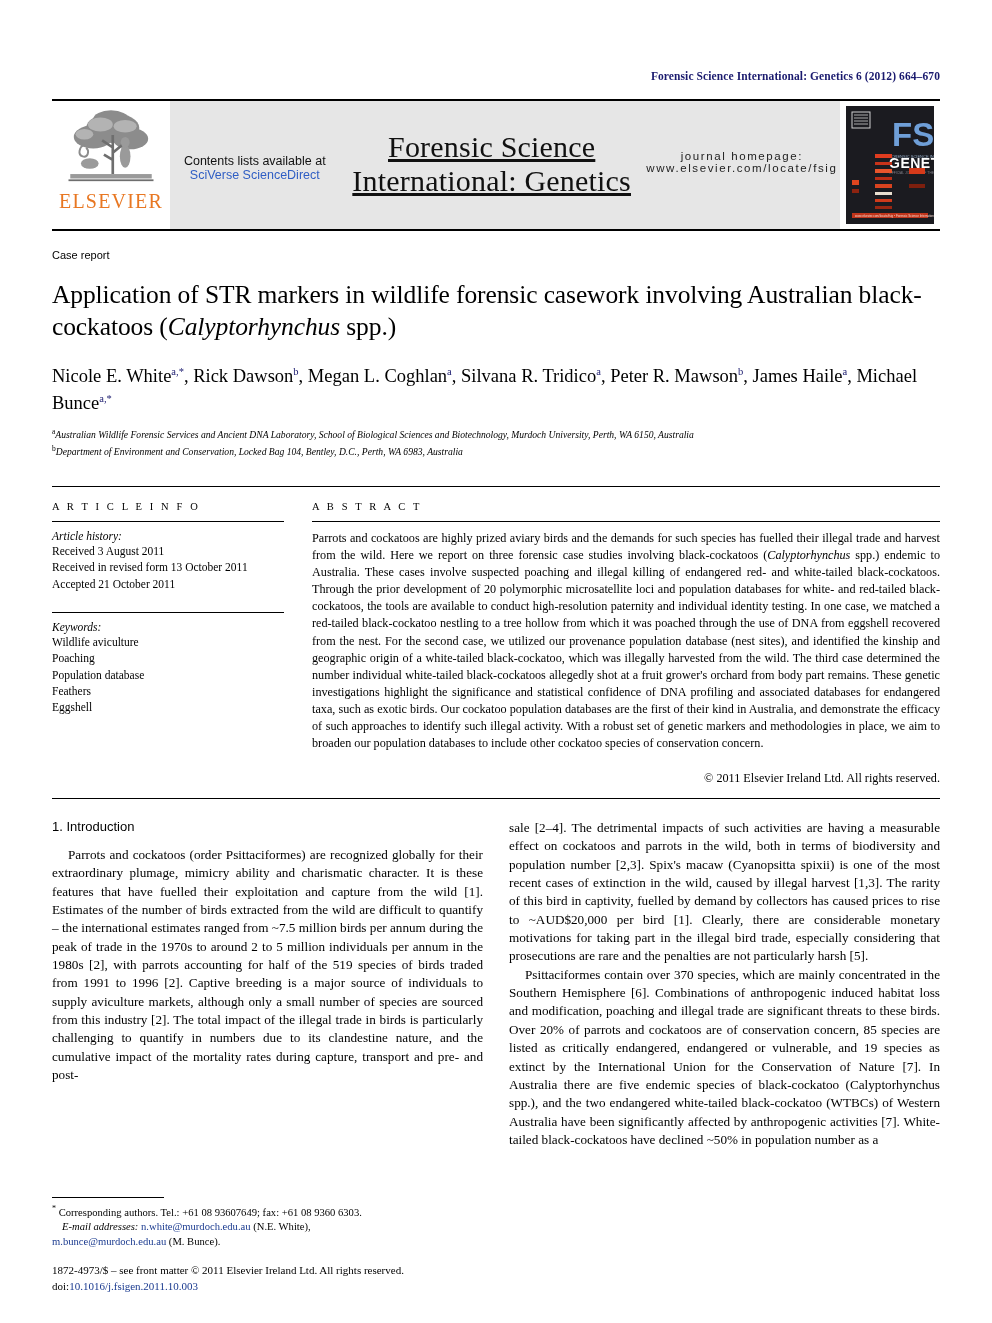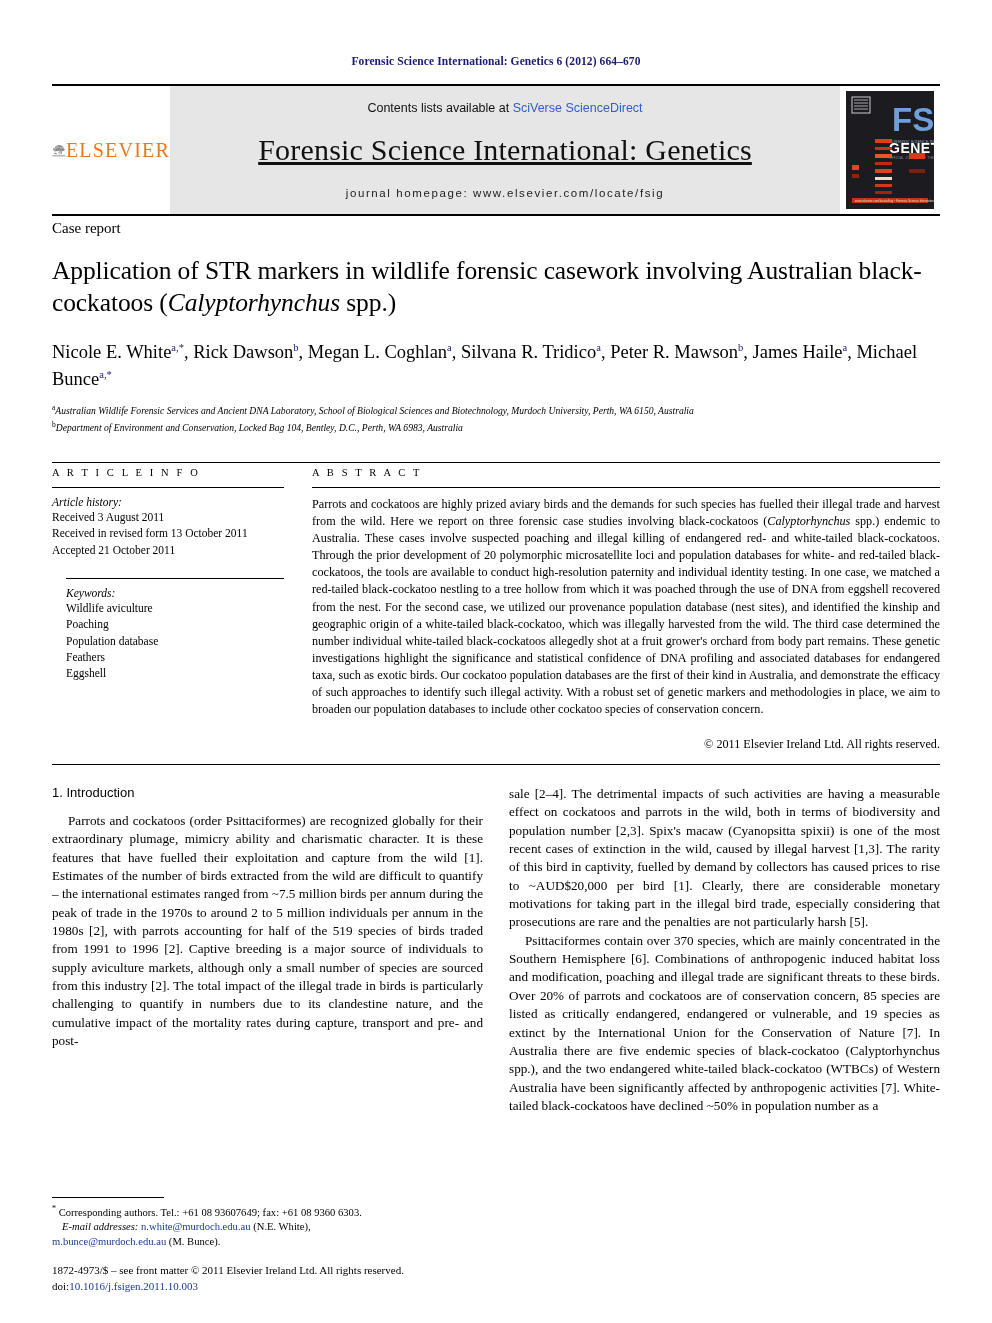--- a/index.html
+++ b/index.html
@@ -18,64 +18,63 @@
   .page {
     position: relative;
     width: 992px;
     height: 1323px;
     box-sizing: border-box;
     padding: 0 52px;
   }
 
   
   .running-head {
-    text-align: center;
+    text-align: right;
     color: #1a1a6e;
     font-size: 11.5px;
     font-weight: bold;
-    padding-top: 55px;
+    padding-top: 70px;
     letter-spacing: 0.1px;
   }
 
   
   .masthead {
     margin-top: 17px;
     border-top: 2.5px solid #000;
     display: flex;
     align-items: stretch;
     height: 128px;
   }
   .masthead-logo {
     width: 118px;
     flex: 0 0 118px;
     display: flex;
-    flex-direction: row;
+    flex-direction: column;
     align-items: center;
     justify-content: flex-end;
-    padding-bottom: 2px;
+    padding-bottom: 18px;
     background: #ffffff;
   }
   .elsevier-tree {
     width: 100px;
     height: 96px;
     margin-top: 4px;
   }
   .elsevier-word {
     font-family: "Liberation Serif", serif;
     font-size: 20px;
     letter-spacing: 1.2px;
     color: #E87722;
     line-height: 1;
     margin-top: 1px;
   }
   .masthead-center {
     flex: 1 1 auto;
     background: #e6e6e6;
     display: flex;
-    flex-direction: column;
     align-items: center;
     justify-content: center;
     text-align: center;
   }
   .contents-line {
     font-family: "Liberation Sans", sans-serif;
     font-size: 12.5px;
     color: #111;
     margin-top: 6px;
   }
@@ -110,23 +109,23 @@
     height: 118px;
     display: block;
   }
 
   
   .rule-thick {
     border-top: 2.5px solid #000;
     margin-top: 0;
   }
   .doctype {
-    font-family: Liberation Serif, serif;
-    font-size: 15px;
-    margin-top: 4px;
+    font-family: Liberation Sans, sans-serif;
+    font-size: 11px;
+    margin-top: 18px;
     margin-bottom: 0;
   }
   .article-title {
     font-family: "Liberation Serif", serif;
     font-size: 25.5px;
     line-height: 1.26;
     margin: 18px 0 0 0;
     font-weight: normal;
     letter-spacing: -0.1px;
   }
@@ -152,21 +151,21 @@
   .affil sup {
     font-style: normal;
     font-size: 7.5px;
     vertical-align: super;
   }
 
   
   .info-abstract {
     margin-top: 26px;
     border-top: 1px solid #000;
-    padding-top: 4px;
+    padding-top: 14px;
     display: flex;
     gap: 28px;
   }
   .col-info {
     width: 232px;
     flex: 0 0 232px;
   }
   .col-abstract {
     flex: 1 1 auto;
   }
@@ -183,21 +182,21 @@
   }
   .hist-label, .kw-label {
     font-style: italic;
     font-size: 11.5px;
     margin-bottom: 1px;
   }
   .hist-line, .kw-line {
     font-size: 11.5px;
     line-height: 1.42;
   }
-  .kw-block { margin-top: 20px; margin-left: 14px; }
+  .kw-block { margin-top: 20px; }
   .abstract-body {
     font-size: 12.2px;
     line-height: 1.40;
     text-align: justify;
   }
   .abstract-body .it { font-style: italic; }
   .copyright {
     text-align: right;
     font-size: 12.2px;
     margin-top: 19px;

